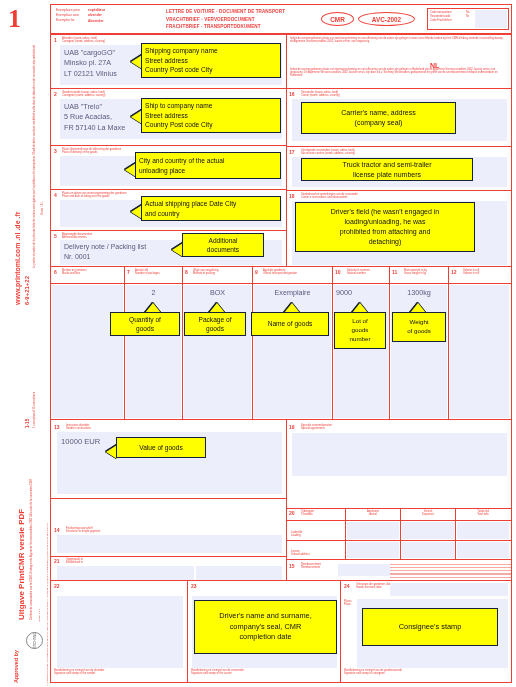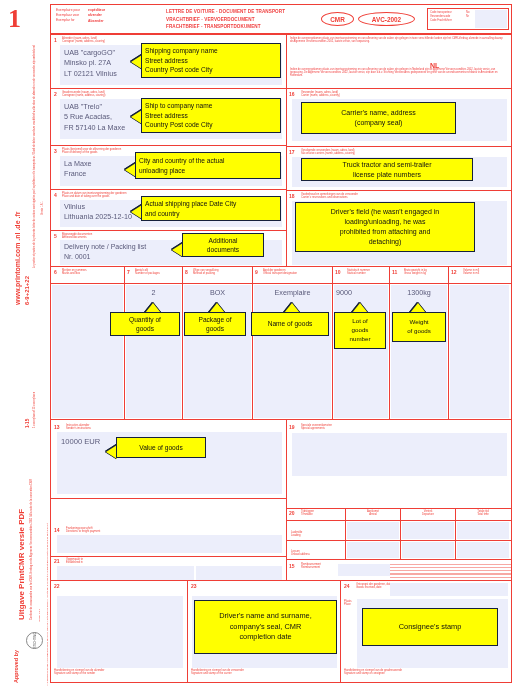--- a/index.html
+++ b/index.html
@@ -200,32 +200,28 @@
 5 Rue Acacias,
 FR 57140 La Maxe</div>
   <div class="hr" style="left:51px; top:145px; width:235px; height:1px;"></div>
 
   <div class="fieldnum" style="left:54px; top:149px;">3</div>
   <div class="lbl" style="position:absolute; left:62px; top:148px;">
     <div>Plaats (bestemd) voor de aflevering der goederen</div>
     <div>Place of delivery of the goods</div>
   </div>
   <div class="inputbox" style="left:60px; top:156px; width:222px; height:30px;"></div>
-  <div class="val" style="left:64px; top:159px; width:110px;">La Maxe
-France</div>
   <div class="hr" style="left:51px; top:189px; width:235px; height:1px;"></div>
 
   <div class="fieldnum" style="left:54px; top:193px;">4</div>
   <div class="lbl" style="position:absolute; left:62px; top:192px;">
     <div>Plaats en datum van inontvangstneming der goederen</div>
     <div>Place and date of taking over the goods</div>
   </div>
   <div class="inputbox" style="left:60px; top:200px; width:222px; height:27px;"></div>
-  <div class="val" style="left:64px; top:202px; width:120px;">Vilnius
-Lithuania 2025-12-10</div>
   <div class="hr" style="left:51px; top:230px; width:235px; height:1px;"></div>
 
   <div class="fieldnum" style="left:54px; top:234px;">5</div>
   <div class="lbl" style="position:absolute; left:62px; top:233px;">
     <div>Bijgevoegde documenten</div>
     <div>Annexed documents</div>
   </div>
   <div class="inputbox" style="left:60px; top:240px; width:222px; height:25px;"></div>
   <div class="val" style="left:64px; top:242px; width:130px; font-size:7px;">Delivery note / Packing list
 Nr. 0001</div>

